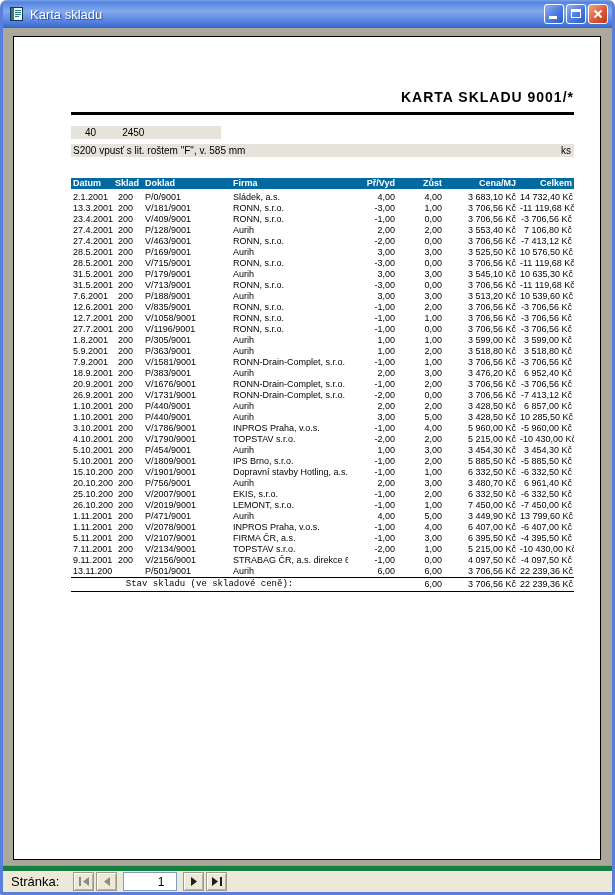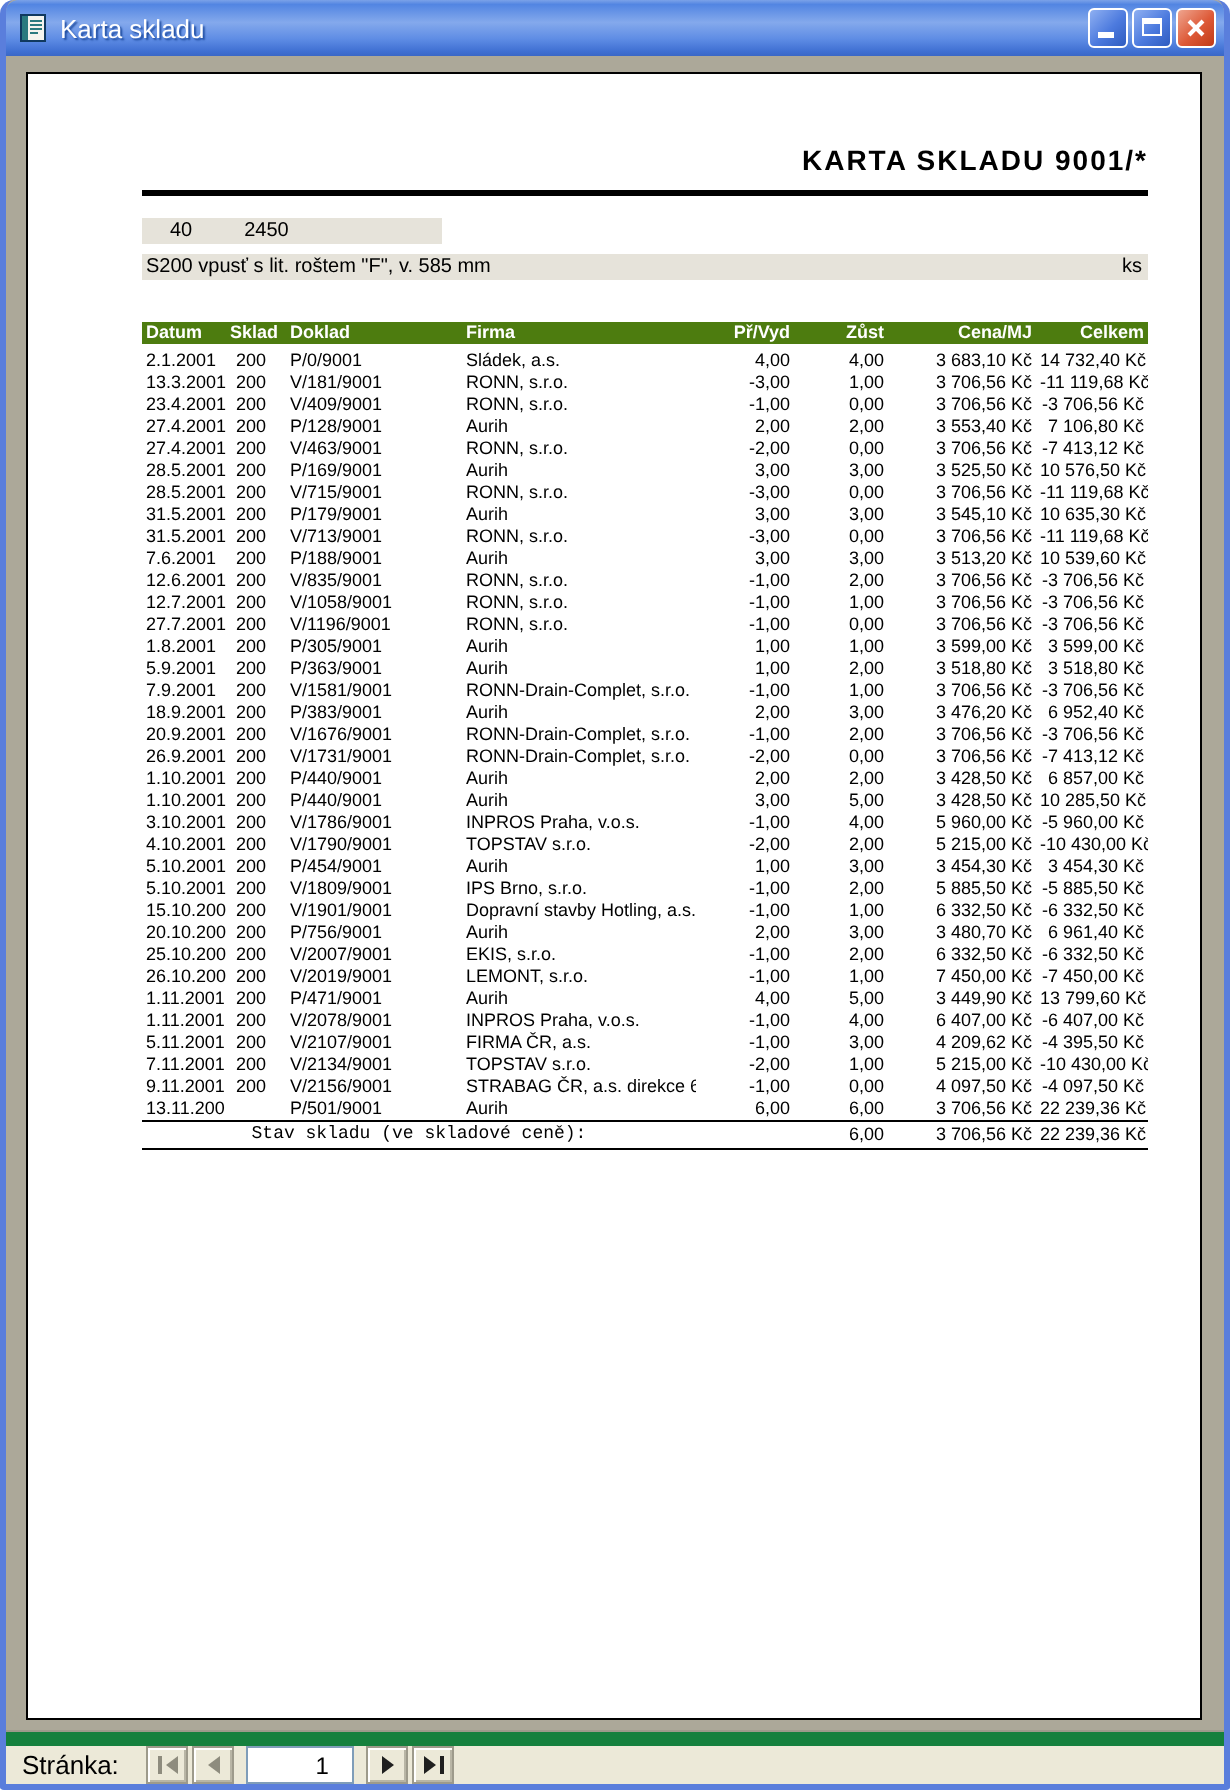--- a/index.html
+++ b/index.html
@@ -24,58 +24,58 @@
   .tb-btn.close { background: linear-gradient(135deg,#efa58f 0%,#dd5937 55%,#c03a17 100%); }
   .glyph-min { position: absolute; left: 4px; bottom: 4px; width: 8px; height: 3px; background: #fff; }
   .glyph-max { position: absolute; left: 4px; top: 4px; width: 10px; height: 9px;
     border: 1px solid #fff; border-top: 3px solid #fff; }
   .glyph-close { position: absolute; inset: 0; display: flex; align-items: center; justify-content: center; }
 
   
   .workspace { flex: 1 1 auto; background: #aca899; padding: 8px 11px 6px 10px; overflow: hidden; }
   .page { width: 100%; height: 100%; background: #fff; border: 1px solid #000; position: relative; }
 
-  .report { position: absolute; left: 57px; top: 35px; width: 503px; color: #000; }
+  .report { position: absolute; left: 57px; top: 52px; width: 503px; color: #000; }
   .report-title { font-size: 14px; font-weight: bold; text-align: right; letter-spacing: 1px;
     white-space: nowrap; }
   .rule { height: 3px; background: #000; margin-top: 7px; }
 
   .strip { background: #e6e3da; height: 13px; font-size: 10px; display: flex; align-items: center; }
   .strip-code { margin-top: 11px; width: 150px; padding-left: 14px; }
   .strip-code .item-number { margin-left: 26px; }
   .strip-name { margin-top: 5px; width: 100%; padding: 0 3px 0 2px; justify-content: space-between; }
 
   
   table.grid { width: 503px; margin-top: 21px; border-collapse: collapse; table-layout: fixed;
     font-size: 9px; line-height: 11px; }
   .grid col.c-datum  { width: 42px; }
   .grid col.c-sklad  { width: 30px; }
   .grid col.c-doklad { width: 88px; }
   .grid col.c-firma  { width: 117px; }
   .grid col.c-prvyd  { width: 49px; }
   .grid col.c-zust   { width: 47px; }
   .grid col.c-cena   { width: 74px; }
   .grid col.c-celkem { width: 56px; }
-  .grid th { background: #4d7c0f; color: #fff; font-weight: bold; font-size: 9px;
+  .grid th { background: #0369a1; color: #fff; font-weight: bold; font-size: 9px;
     height: 12px; padding: 0 2px; text-align: left; white-space: nowrap;
     border-bottom: 3px solid #fff; }
   .grid th:nth-child(n+5) { text-align: right; }
   .grid td { padding: 0 2px; height: 11px; white-space: nowrap; overflow: hidden; }
   .grid tbody td:nth-child(1) { }
   .grid tbody td:nth-child(2) { padding-left: 5px; }
   .grid tbody td:nth-child(n+5) { text-align: right; }
   .grid tfoot td { border-top: 1px solid #000; border-bottom: 1px solid #000;
     height: 14px; vertical-align: middle; }
   .grid tfoot td.sum-label { text-align: center; font-family: Liberation Mono, monospace; }
   .grid tfoot td.num { text-align: right; }
 
   
   .statusbar { flex: 0 0 26px; height: 26px; background: #ece9d8; display: flex;
     align-items: center; padding-left: 8px; gap: 2px;
-    border-top: 7px solid #15803d; box-shadow: 0 -1px 0 #9d9a8b; }
+    border-top: 5px solid #15803d; box-shadow: 0 -1px 0 #9d9a8b; }
   .page-label { font-size: 13px; color: #000; margin-right: 12px; }
   .nav-btn { width: 21px; height: 19px; background: #ece9d8; border: 1px solid #9d9a8b;
     box-shadow: inset 1px 1px 0 #fff, inset -1px -1px 0 #b8b5a5;
     display: flex; align-items: center; justify-content: center; cursor: pointer; padding: 0;
     color: #1f1f1f; }
   .nav-btn.disabled { color: #8e8c7e; }
   .nav-btn svg { display: block; }
   .page-input { width: 54px; height: 19px; margin: 0 4px; border: 1px solid #7f9db9;
     background: #fff; font-size: 12px; font-family: "Liberation Sans", sans-serif;
     text-align: right; padding-right: 12px; }
@@ -467,21 +467,21 @@
                 <td>6 407,00 Kč</td>
                 <td>-6 407,00 Kč</td>
               </tr>
               <tr>
                 <td>5.11.2001</td>
                 <td>200</td>
                 <td>V/2107/9001</td>
                 <td>FIRMA ČR, a.s.</td>
                 <td>-1,00</td>
                 <td>3,00</td>
-                <td>4 209,62 Kč</td>
+                <td>6 395,50 Kč</td>
                 <td>-4 395,50 Kč</td>
               </tr>
               <tr>
                 <td>7.11.2001</td>
                 <td>200</td>
                 <td>V/2134/9001</td>
                 <td>TOPSTAV s.r.o.</td>
                 <td>-2,00</td>
                 <td>1,00</td>
                 <td>5 215,00 Kč</td>

